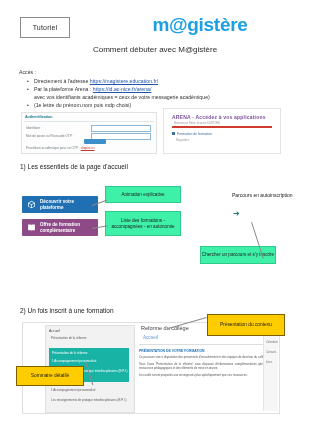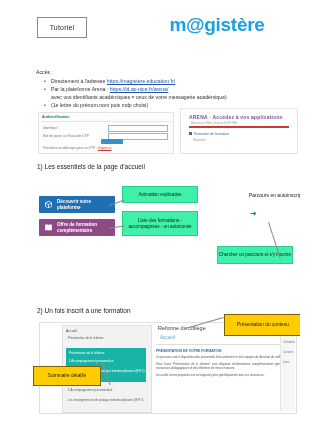--- a/index.html
+++ b/index.html
@@ -13,21 +13,20 @@
     position: relative;
     overflow: hidden;
     font-family: "Liberation Sans", sans-serif;
     color: #222;
   }
   .page {
     position: absolute;
     left: 0; top: 0;
     width: 300px; height: 302px;
     background: #fff;
-    margin-left: 17px;
   }
   
   .tutoriel-box {
     position: absolute;
     left: 20px; top: 17px;
     width: 48px; height: 19px;
     border: 1px solid #8a8a8a;
     display: flex; align-items: center; justify-content: center;
     font-size: 7px;
     letter-spacing: .2px;
@@ -242,20 +241,21 @@
 </style>
 </head>
 <body>
 
 <div class="page">
 
   <div class="tutoriel-box">
     <span>Tutoriel</span>
   </div>
   <div class="brand">m@gistère</div>
+  <div class="subtitle">Comment débuter avec M@gistère</div>
 
   <div class="acces-label">Accès :</div>
   <div class="bullets">
     <div class="li">
       <span>Directement à l'adresse </span><a class="lnk" href="#">https://magistere.education.fr/</a>
     </div>
     <div class="li">
       <span>Par la plateforme Arena : </span><a class="lnk" href="#">https://id.ac-nice.fr/arena/</a>
     </div>
     <div class="sub">avec vos identifiants académiques = ceux de votre messagerie académique)</div>

